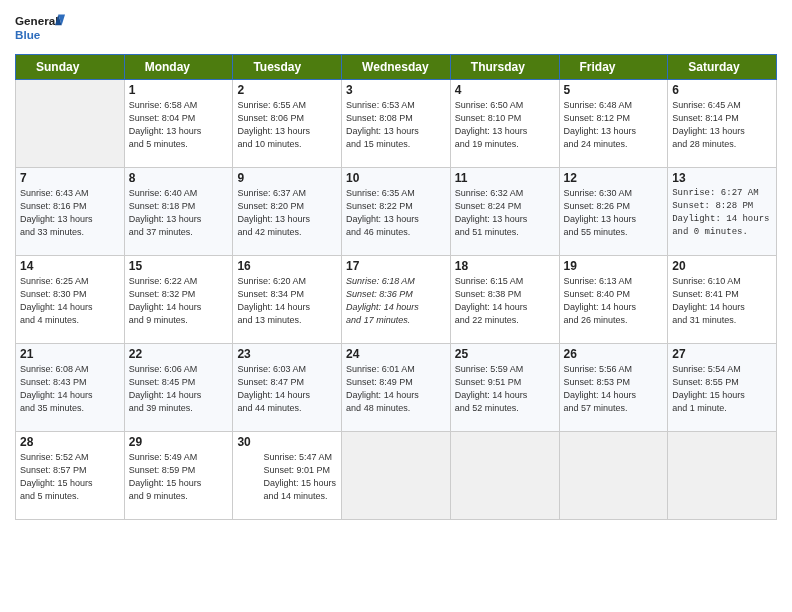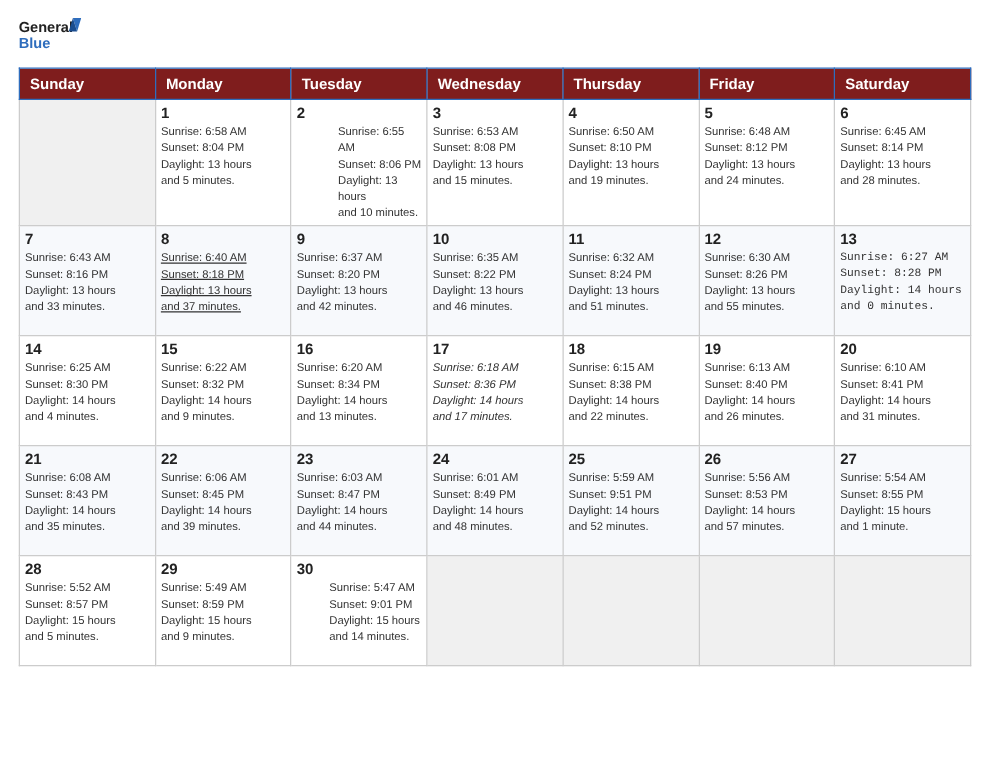--- a/index.html
+++ b/index.html
@@ -41,25 +41,25 @@
     .cal-subtitle {
       font-size: 14px;
       color: #555;
     }
     table {
       width: 100%;
       border-collapse: collapse;
       table-layout: fixed;
     }
     thead th {
-      background: #7f1d1d;
+      background: #4d7c0f;
       color: #fff;
       font-size: 12px;
       font-weight: bold;
-      padding: 5px 8px;
+      padding: 5px 20px;
       text-align: left;
       border: 1px solid #2e6dbd;
     }
     tbody td {
       border: 1px solid #ccc;
       vertical-align: top;
       padding: 3px 4px;
       height: 88px;
       font-size: 9.5px;
       color: #333;
@@ -121,21 +121,21 @@
           <td class="empty-cell"></td>
           <td>
             <span class="day-num">1</span>
             <div class="day-info" style="white-space: pre-line;">Sunrise: 6:58 AM
 Sunset: 8:04 PM
 Daylight: 13 hours
 and 5 minutes.</div>
           </td>
           <td>
             <span class="day-num">2</span>
-            <div class="day-info" style="white-space: pre-line; margin-left: 33px;">Sunrise: 6:55 AM
+            <div class="day-info" style="white-space: pre-line;">Sunrise: 6:55 AM
 Sunset: 8:06 PM
 Daylight: 13 hours
 and 10 minutes.</div>
           </td>
           <td>
             <span class="day-num">3</span>
             <div class="day-info" style="white-space: pre-line;">Sunrise: 6:53 AM
 Sunset: 8:08 PM
 Daylight: 13 hours
 and 15 minutes.</div>
@@ -165,21 +165,21 @@
         <tr>
           <td>
             <span class="day-num">7</span>
             <div class="day-info" style="white-space: pre-line;">Sunrise: 6:43 AM
 Sunset: 8:16 PM
 Daylight: 13 hours
 and 33 minutes.</div>
           </td>
           <td>
             <span class="day-num">8</span>
-            <div class="day-info" style="white-space: pre-line; text-decoration: underline;">Sunrise: 6:40 AM
+            <div class="day-info" style="white-space: pre-line;">Sunrise: 6:40 AM
 Sunset: 8:18 PM
 Daylight: 13 hours
 and 37 minutes.</div>
           </td>
           <td>
             <span class="day-num">9</span>
             <div class="day-info" style="white-space: pre-line;">Sunrise: 6:37 AM
 Sunset: 8:20 PM
 Daylight: 13 hours
 and 42 minutes.</div>

